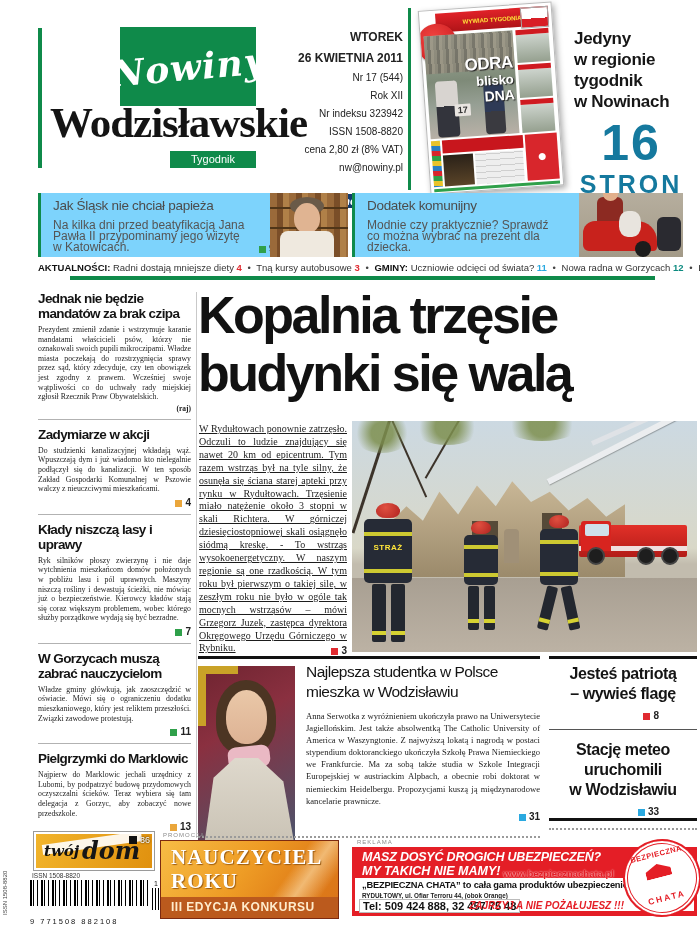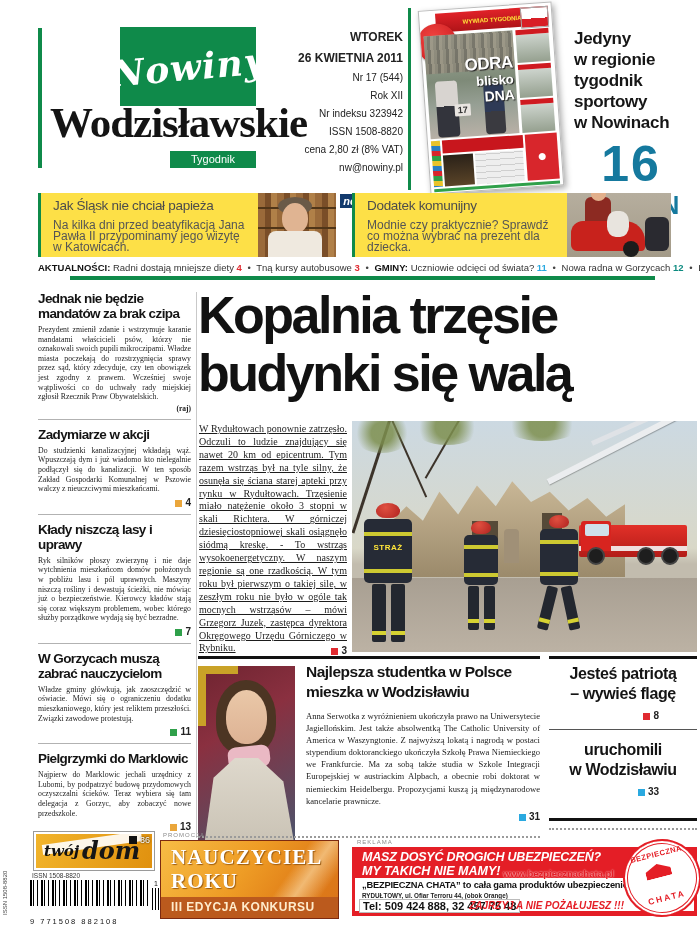--- a/index.html
+++ b/index.html
@@ -48,21 +48,21 @@
   .sc-bred{position:absolute;right:0;top:0;width:32px;height:46px;background:radial-gradient(circle at 50% 50%,#fff 3px,#d8262c 4px);}
   .sc-green{position:absolute;left:3px;bottom:1px;right:3px;height:3px;background:#2fa04a;}
 
   
   .sport-promo{left:566px;top:28px;width:130px;text-align:center;}
   .sp-line{font-weight:bold;font-size:17px;line-height:21px;letter-spacing:-.3px;color:#161616;text-align:left;padding-left:8px;}
   .sp-16{font-size:50px;font-weight:bold;color:#15799e;line-height:50px;margin-top:6px;letter-spacing:2px;}
   .sp-stron{font-size:25px;font-weight:bold;color:#15799e;letter-spacing:3px;margin-top:2px;}
 
   
-  .teaser{background:#fde047;border-left:3px solid #0f8a4a;height:64px;overflow:hidden;}
+  .teaser{background:#7dd3fc;border-left:3px solid #0f8a4a;height:64px;overflow:hidden;padding-left:12px;}
   .t1{left:38px;top:193px;width:295px;}
   .t2{left:352px;top:193px;width:316px;}
   .teaser-title{position:absolute;left:12px;top:5px;font-size:13.5px;letter-spacing:-.3px;color:#4c4c4c;}
   .teaser-body{position:absolute;left:12px;top:27px;width:196px;font-size:12px;line-height:11px;color:#555;}
   .teaser-page{position:absolute;top:50px;font-weight:bold;font-size:10px;color:#222;}
   .t1 .teaser-page{left:218px;}
   .t2 .teaser-page{left:230px;}
   .sq{display:inline-block;width:7px;height:7px;margin-right:3px;vertical-align:-1px;}
   .t-photo{position:absolute;top:0;bottom:0;right:0;}
   .t1-photo{width:78px;background:repeating-linear-gradient(90deg,#9a6a3a 0 7px,#7a4e28 7px 13px,#b08048 13px 19px);}
@@ -131,21 +131,21 @@
   
   .rule-bk{background:#111;height:3px;}
   .sphoto{left:198px;top:666px;width:97px;height:182px;background:linear-gradient(150deg,#6e2430 0%,#8a3040 35%,#49566e 100%);overflow:hidden;}
   .sp-frame{position:absolute;left:0;top:0;width:40px;height:8px;background:#c9a227;}
   .sp-frame2{position:absolute;left:0;top:0;width:8px;height:60px;background:#c9a227;}
   .sp-hair{position:absolute;left:18px;top:14px;width:60px;height:74px;background:#4c3523;border-radius:50% 50% 40% 40%;}
   .sp-face{position:absolute;left:28px;top:24px;width:41px;height:54px;background:linear-gradient(#eac8a8,#ddb294);border-radius:50% 50% 46% 46%;}
   .sp-scarf{position:absolute;left:30px;top:80px;width:42px;height:22px;background:#eab9c4;border-radius:8px;transform:rotate(-6deg);}
   .sp-jacket{position:absolute;left:0px;top:92px;width:97px;height:90px;background:linear-gradient(#ded8cc,#c9c2b4);clip-path:polygon(6% 100%,16% 22%,38% 0,62% 0,88% 26%,100% 100%);}
   .st-art{left:306px;top:662px;width:234px;}
-  .st-title{font-weight:bold;font-size:15.5px;line-height:20px;letter-spacing:-.5px;margin:0 0 8px 0;color:#141414;}
+  .st-title{font-weight:normal;font-size:15.5px;line-height:20px;letter-spacing:-.5px;margin:0 0 8px 0;color:#141414;}
   .st-body{font-family:"Liberation Serif",serif;font-size:8.6px;line-height:12.1px;text-align:justify;color:#222;}
   .st-page{text-align:right;font-weight:bold;font-size:10px;margin-top:4px;color:#222;}
   .briefs{left:549px;top:664px;width:148px;text-align:center;}
   .brief-line{font-weight:bold;font-size:16px;line-height:20px;letter-spacing:-.4px;color:#141414;}
   .brief-page{text-align:right;padding-right:38px;font-weight:bold;font-size:10px;margin:6px 0 8px 0;color:#222;}
   .brief-hr{border:none;border-top:1px solid #555;margin:0 0 10px 0;}
   .dotted{border-top:2px dotted #9a9a9a;height:0;}
 
   
   .ad-label{font-size:6px;color:#8a8a8a;letter-spacing:1px;}
@@ -240,21 +240,20 @@
         <div class="sc-bmid"></div>
         <div class="sc-bred"></div>
       </div>
       <div class="sc-green"></div>
     </div>
 
     <div class="abs sport-promo">
       <div class="sp-line">Jedyny</div>
       <div class="sp-line">w regionie</div>
       <div class="sp-line">tygodnik</div>
-      <div class="sp-line">sportowy</div>
       <div class="sp-line">w Nowinach</div>
       <div class="sp-16">16</div>
       <div class="sp-stron">STRON</div>
     </div>
   </header>
 
   <div class="abs teaser t1">
     <div class="teaser-title">Jak Śląsk nie chciał papieża</div>
     <div class="teaser-body">Na kilka dni przed beatyfikacją Jana Pawła II przypominamy jego wizytę w Katowicach.</div>
     <div class="teaser-page">
@@ -433,20 +432,21 @@
   <div class="abs briefs">
     <div>
       <div class="brief-line">Jesteś patriotą</div>
       <div class="brief-line">– wywieś flagę</div>
       <div class="brief-page">
         <span class="sq" style="background: rgb(224, 42, 48);"></span><span>8</span>
       </div>
     </div>
     <hr class="brief-hr">
     <div>
+      <div class="brief-line">Stację meteo</div>
       <div class="brief-line">uruchomili</div>
       <div class="brief-line">w Wodzisławiu</div>
       <div class="brief-page">
         <span class="sq" style="background: rgb(42, 169, 224);"></span><span>33</span>
       </div>
     </div>
   </div>
   <div class="abs rule-bk" style="left:549px;top:818px;width:148px;"></div>
 
   <div class="abs dotted" style="left:198px;top:836px;width:342px;"></div>

